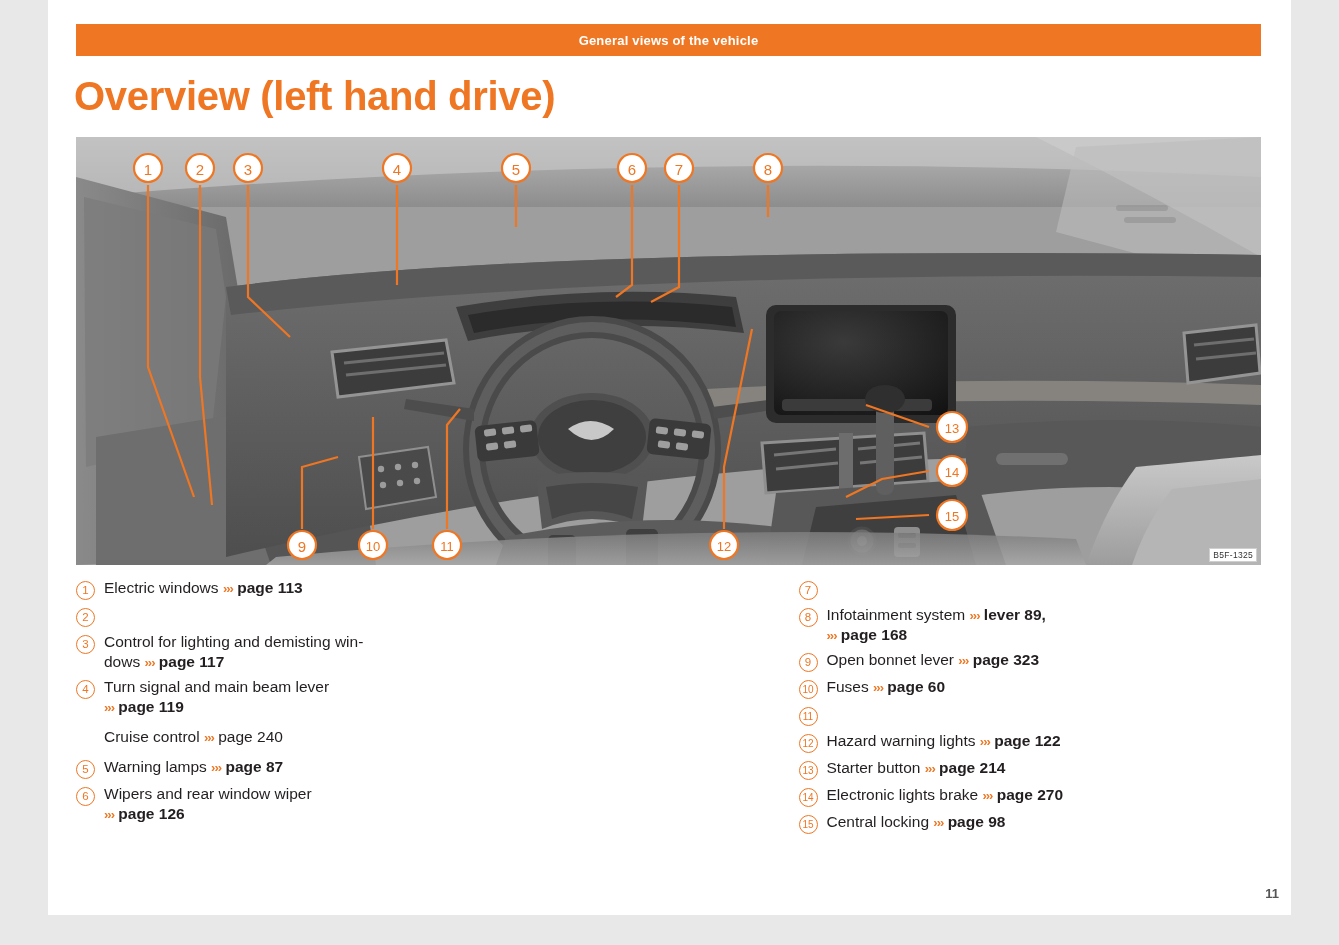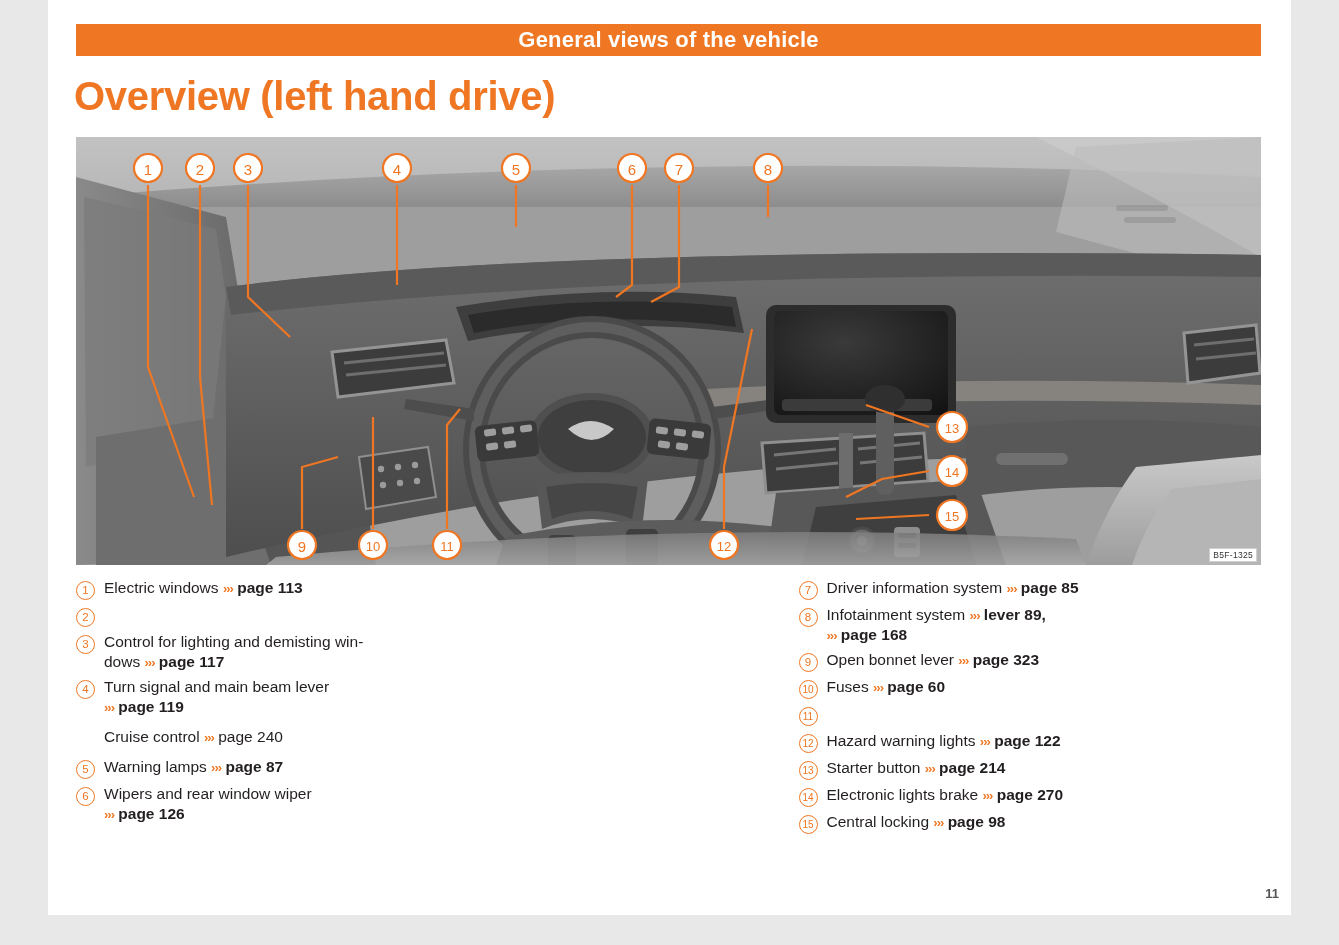--- a/index.html
+++ b/index.html
@@ -15,21 +15,21 @@
     width: 1243px; height: 915px;
     background: #ffffff;
   }
   
   .header-bar {
     position: absolute;
     left: 28px; top: 24px;
     width: 1185px; height: 32px;
     background: #ef7622;
     color: #ffffff;
-    font-size: 22px;
+    font-size: 13px;
     font-weight: bold;
     display: flex;
     align-items: center;
     justify-content: center;
     letter-spacing: .2px;
   }
   
   .page-title {
     position: absolute;
     left: 26px; top: 74px;
@@ -421,24 +421,20 @@
           <span class="ref"><span class="arrows">›››</span> <span>page 126</span></span>
         </div>
       </div>
 
     </div>
 
     <div class="legend-col right">
 
       <div class="item">
         <div class="num">7</div>
-        <div class="txt">
-          <span>Driver information system</span>
-          <span class="ref"><span class="arrows">›››</span> <span>page 85</span></span>
-        </div>
       </div>
 
       <div class="item">
         <div class="num">8</div>
         <div class="txt">
           <span>Infotainment system</span>
           <span class="ref"><span class="arrows">›››</span> <span>lever 89,</span></span><br>
           <span class="ref"><span class="arrows">›››</span> <span>page 168</span></span>
         </div>
       </div>

